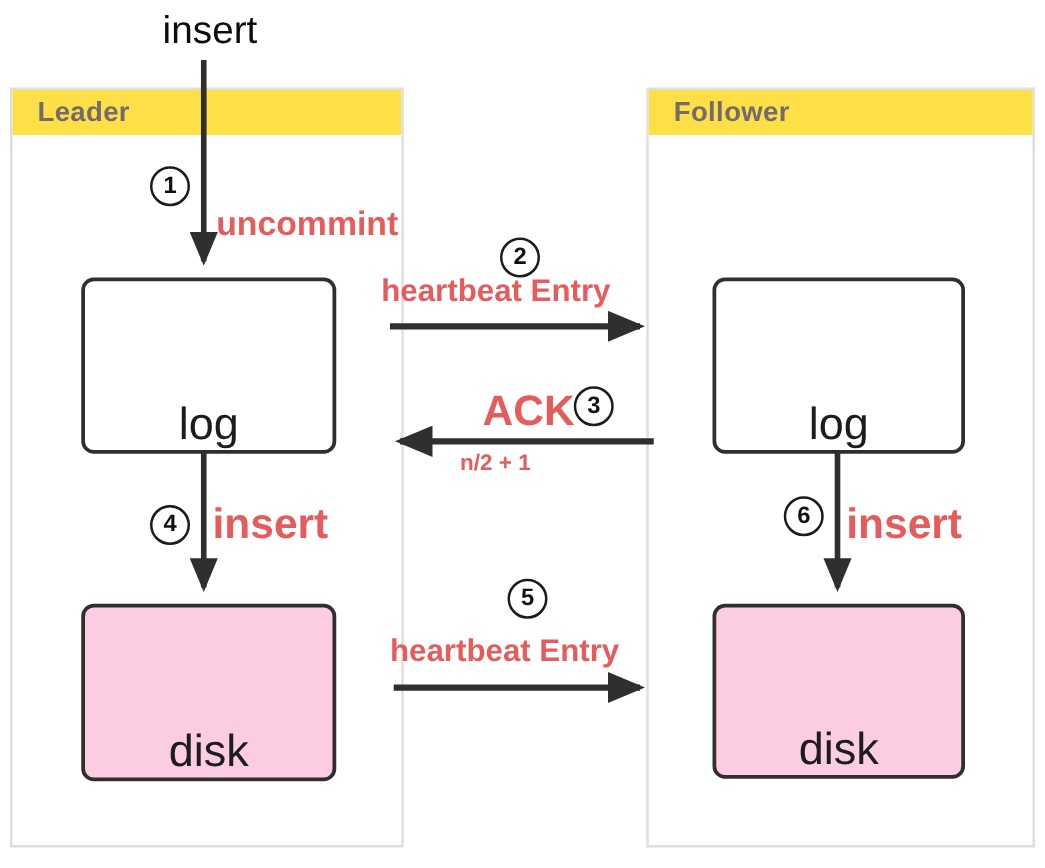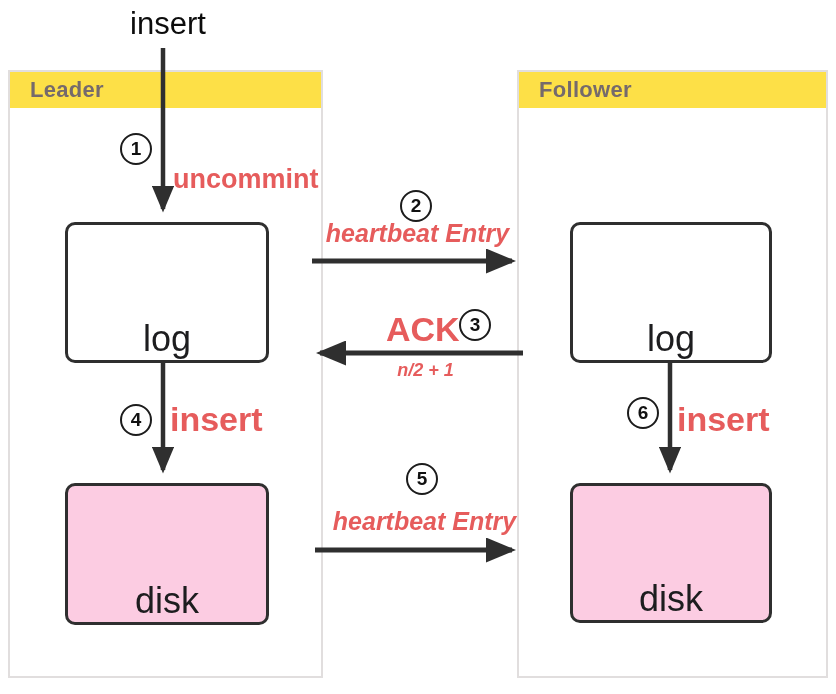--- a/index.html
+++ b/index.html
@@ -40,21 +40,21 @@
   .num-circle{
     position:absolute;width:32px;height:32px;border:2.5px solid #1c1c1c;
     border-radius:50%;box-sizing:border-box;display:flex;align-items:center;
     justify-content:center;font-size:19px;font-weight:bold;color:#111;
     background:transparent;
   }
   .red-label{
     position:absolute;color:#e65c5c;font-weight:bold;font-size:34px;
     white-space:nowrap;
   }
-  .center-label{text-align:center;font-style:italic;}
+  .center-label{text-align:left;}
   
   .c1{left:120px;top:133px;}            .l1{left:173px;top:133px;font-size:27px;margin-top:31px;}
   .c2{left:400px;top:190px;}            .l2{left:305px;top:219px;width:225px;font-size:25px;}
   .l3{left:386px;top:310px;}            .c3{left:459px;top:309px;}
   .l3b{left:368px;top:360px;width:115px;font-size:18px;}
   .c4{left:120px;top:404px;}            .l4{left:170px;top:400px;}
   .c5{left:406px;top:463px;}            .l5{left:312px;top:507px;width:225px;font-size:25px;}
   .c6{left:627px;top:397px;}            .l6{left:677px;top:400px;}
 </style>
 </head>

